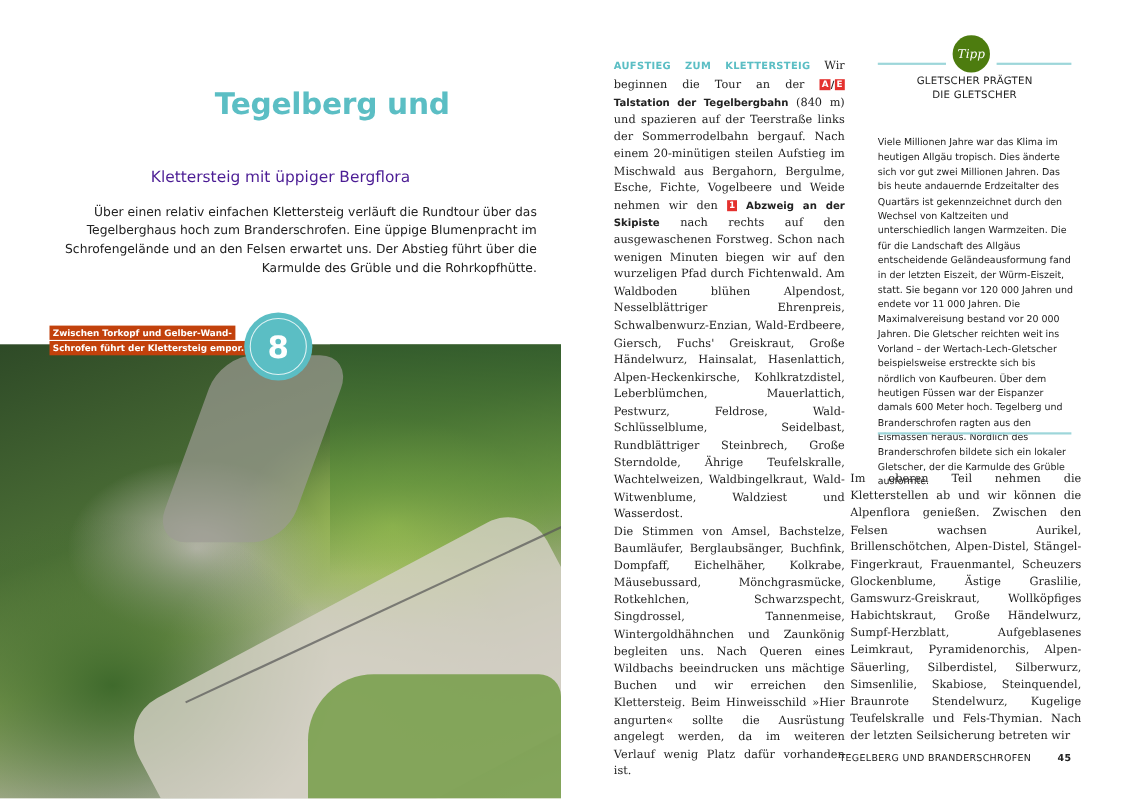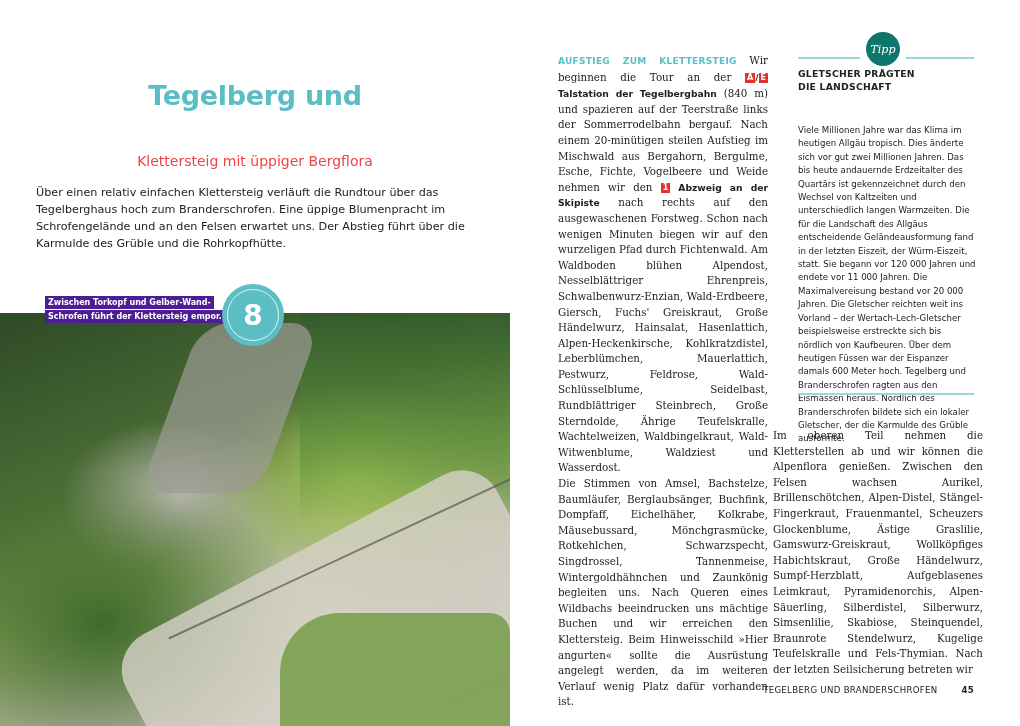--- a/index.html
+++ b/index.html
@@ -3,24 +3,24 @@
 <meta charset="utf-8">
 <style>
   html, body { margin:0; padding:0; }
   body { width:1020px; height:726px; background:#ffffff; position:relative; overflow:hidden;
          font-family:"DejaVu Serif", serif; color:#222; }
   .page-left { position:absolute; left:0; top:0; width:510px; height:726px; background:#fff; }
   .page-right { position:absolute; left:510px; top:0; width:510px; height:726px; background:#fff; }
 
   .title { position:absolute; left:0; width:510px; top:80px; text-align:center;
            font-family:"DejaVu Sans", sans-serif; font-weight:bold; color:#5bbec4;
-           font-size:27px; line-height:32px; letter-spacing:-0.3px; }
+           font-size:27px; line-height:32px; letter-spacing:-0.3px;padding-left:47px; }
   .subtitle { position:absolute; left:0; width:510px; top:153px; text-align:center;
-              font-family:"DejaVu Sans", sans-serif; font-size:14px; color:#ef4444; }
-  .intro { position:absolute; left:36px; width:440px; top:184px; text-align:left;
+              font-family:"DejaVu Sans", sans-serif; font-size:14px; color:#4c1d95; }
+  .intro { position:absolute; left:48px; width:440px; top:184px; text-align:right;
            font-family:"DejaVu Sans", sans-serif; font-size:11.2px; line-height:17px; color:#222; }
 
   .photo { position:absolute; left:0; top:313px; width:510px; height:413px; overflow:hidden;
            background:
              radial-gradient(ellipse at 70% 40%, #a8c75a 0%, rgba(168,199,90,0) 28%),
              radial-gradient(ellipse at 20% 75%, #3f6a2c 0%, rgba(63,106,44,0) 35%),
              radial-gradient(ellipse at 60% 85%, #cfcbc0 0%, rgba(207,203,192,0) 40%),
              radial-gradient(ellipse at 35% 45%, #bdbab1 0%, rgba(189,186,177,0) 25%),
              linear-gradient(160deg, #2e4a27 0%, #4c6f36 35%, #8aa55a 55%, #b9b6aa 75%, #d8d4ca 100%); }
   .photo .rock1 { position:absolute; left:170px; top:10px; width:120px; height:170px;
@@ -29,46 +29,46 @@
                   background:linear-gradient(180deg,#2f5a2b 0%, #5d8f3a 60%, rgba(93,143,58,0) 100%); opacity:0.75; }
   .photo .path { position:absolute; left:130px; top:230px; width:420px; height:200px;
                  background:#d6d2c7; transform:rotate(-28deg); opacity:0.8; border-radius:40px; }
   .photo .grass { position:absolute; left:280px; top:300px; width:230px; height:120px;
                   background:#6f9a40; border-radius:60px 20px 0 0; opacity:0.8; }
   .photo .cable { position:absolute; left:150px; top:240px; width:400px; height:2px; background:#555;
                   transform:rotate(-25deg); opacity:0.7; }
 
   .caption { position:absolute; left:45px; top:296px; font-family:"DejaVu Sans", sans-serif;
              font-size:8px; line-height:13px; color:#fff; font-weight:bold; }
-  .caption span { display:inline-block; background:#4c1d95; padding:0 3px; margin-bottom:1px; }
+  .caption span { display:inline-block; background:#c2410c; padding:0 3px; margin-bottom:1px; }
 
   .tour-badge { position:absolute; left:222px; top:284px; width:62px; height:62px; border-radius:50%;
                 background:#5bbec4; display:flex; align-items:center; justify-content:center; z-index:3; }
   .tour-badge .ring { position:absolute; left:5px; top:5px; width:50px; height:50px; border-radius:50%;
                       border:1px solid rgba(255,255,255,0.8); }
   .tour-badge .num { color:#fff; font-family:"DejaVu Sans", sans-serif; font-weight:bold; font-size:28px; }
 
   .col { position:absolute; font-size:10.3px; line-height:15.6px; color:#222; text-align:justify; hyphens:manual; }
   .col p { margin:0; }
   .col1 { left:558px; top:53px; width:210px; }
   .col2 { left:773px; top:428px; width:210px; }
   .heading-inline { font-family:"DejaVu Sans", sans-serif; font-weight:bold; color:#5bbec4; font-size:9px; letter-spacing:0.3px; }
   .bold-sans { font-family:"DejaVu Sans", sans-serif; font-weight:bold; font-size:9.2px; }
   .marker { display:inline-block; background:#e4312e; color:#fff; font-family:"DejaVu Sans", sans-serif;
             font-weight:bold; font-size:8px; line-height:10px; padding:0 2px; vertical-align:1px; }
   .slash { font-family:"DejaVu Sans", sans-serif; font-weight:bold; font-size:9px; }
   .gap { height:14px; }
 
   .tipp-box { position:absolute; left:798px; top:32px; width:176px; }
   .tipp-line { position:absolute; top:25px; height:2px; background:#9dd6da; }
-  .tipp-circle { position:absolute; left:68px; top:0; width:34px; height:34px; border-radius:50%; background:#0f766e;
+  .tipp-circle { position:absolute; left:68px; top:0; width:34px; height:34px; border-radius:50%; background:#4d7c0f;
                  color:#fff; display:flex; align-items:center; justify-content:center;
                  font-family:"DejaVu Serif", serif; font-style:italic; font-size:11px; }
-  .tipp-title { position:absolute; left:0; top:36px; width:176px; text-align:left;
-                font-family:"DejaVu Sans", sans-serif; font-weight:bold; font-size:9.3px; line-height:12.5px; color:#222; letter-spacing:0.2px; }
+  .tipp-title { position:absolute; left:0; top:36px; width:176px; text-align:center;
+                font-family:"DejaVu Sans", sans-serif; font-weight:normal; font-size:9.3px; line-height:12.5px; color:#222; letter-spacing:0.2px; }
   .tipp-text { position:absolute; left:0; top:64px; width:178px; font-family:"DejaVu Sans", sans-serif;
                font-size:8.6px; line-height:13.4px; color:#222;margin-top:28px; }
   .tipp-bottom { position:absolute; left:798px; top:393px; width:176px; height:2px; background:#9dd6da; }
 
   .footer { position:absolute; right:46px; top:685px; font-family:"DejaVu Sans", sans-serif; font-size:8.6px; color:#222; letter-spacing:0.3px; }
   .footer .pg { font-weight:bold; margin-left:24px; }
 </style>
 </head>
 <body>
 
@@ -106,21 +106,21 @@
   <div class="gap"></div>
   <p></p>
 </div>
 
 <div class="tipp-box">
   <div class="tipp-line" style="left:0;width:62px;"></div>
   <div class="tipp-line" style="left:108px;width:68px;"></div>
   <div class="tipp-circle">Tipp</div>
   <div class="tipp-title">
     <div>GLETSCHER PRÄGTEN</div>
-    <div>DIE LANDSCHAFT</div>
+    <div>DIE GLETSCHER</div>
   </div>
   <div class="tipp-text">Viele Millionen Jahre war das Klima im heutigen Allgäu tropisch. Dies änderte sich vor gut zwei Millionen Jahren. Das bis heute andauernde Erdzeitalter des Quartärs ist gekennzeichnet durch den Wechsel von Kaltzeiten und unterschiedlich langen Warmzeiten. Die für die Landschaft des Allgäus entscheidende Geländeausformung fand in der letzten Eiszeit, der Würm-Eiszeit, statt. Sie begann vor 120 000 Jahren und endete vor 11 000 Jahren. Die Maximalvereisung bestand vor 20 000 Jahren. Die Gletscher reichten weit ins Vorland – der Wertach-Lech-Gletscher beispielsweise erstreckte sich bis nördlich von Kaufbeuren. Über dem heutigen Füssen war der Eispanzer damals 600 Meter hoch. Tegelberg und Branderschrofen ragten aus den Eismassen heraus. Nördlich des Branderschrofen bildete sich ein lokaler Gletscher, der die Karmulde des Grüble ausformte.</div>
 </div>
 <div class="tipp-bottom"></div>
 
 <div class="col col2">
   <p>Im oberen Teil nehmen die Kletterstellen ab und wir können die Alpenflora genießen. Zwischen den Felsen wachsen Aurikel, Brillenschötchen, Alpen-Distel, Stängel-Fingerkraut, Frauenmantel, Scheuzers Glockenblume, Ästige Graslilie, Gamswurz-Greiskraut, Wollköpfiges Habichtskraut, Große Händelwurz, Sumpf-Herzblatt, Aufgeblasenes Leimkraut, Pyramidenorchis, Alpen-Säuerling, Silberdistel, Silberwurz, Simsenlilie, Skabiose, Steinquendel, Braunrote Stendelwurz, Kugelige Teufelskralle und Fels-Thymian. Nach der letzten Seilsicherung betreten wir</p>
 </div>
 
 <div class="footer">

